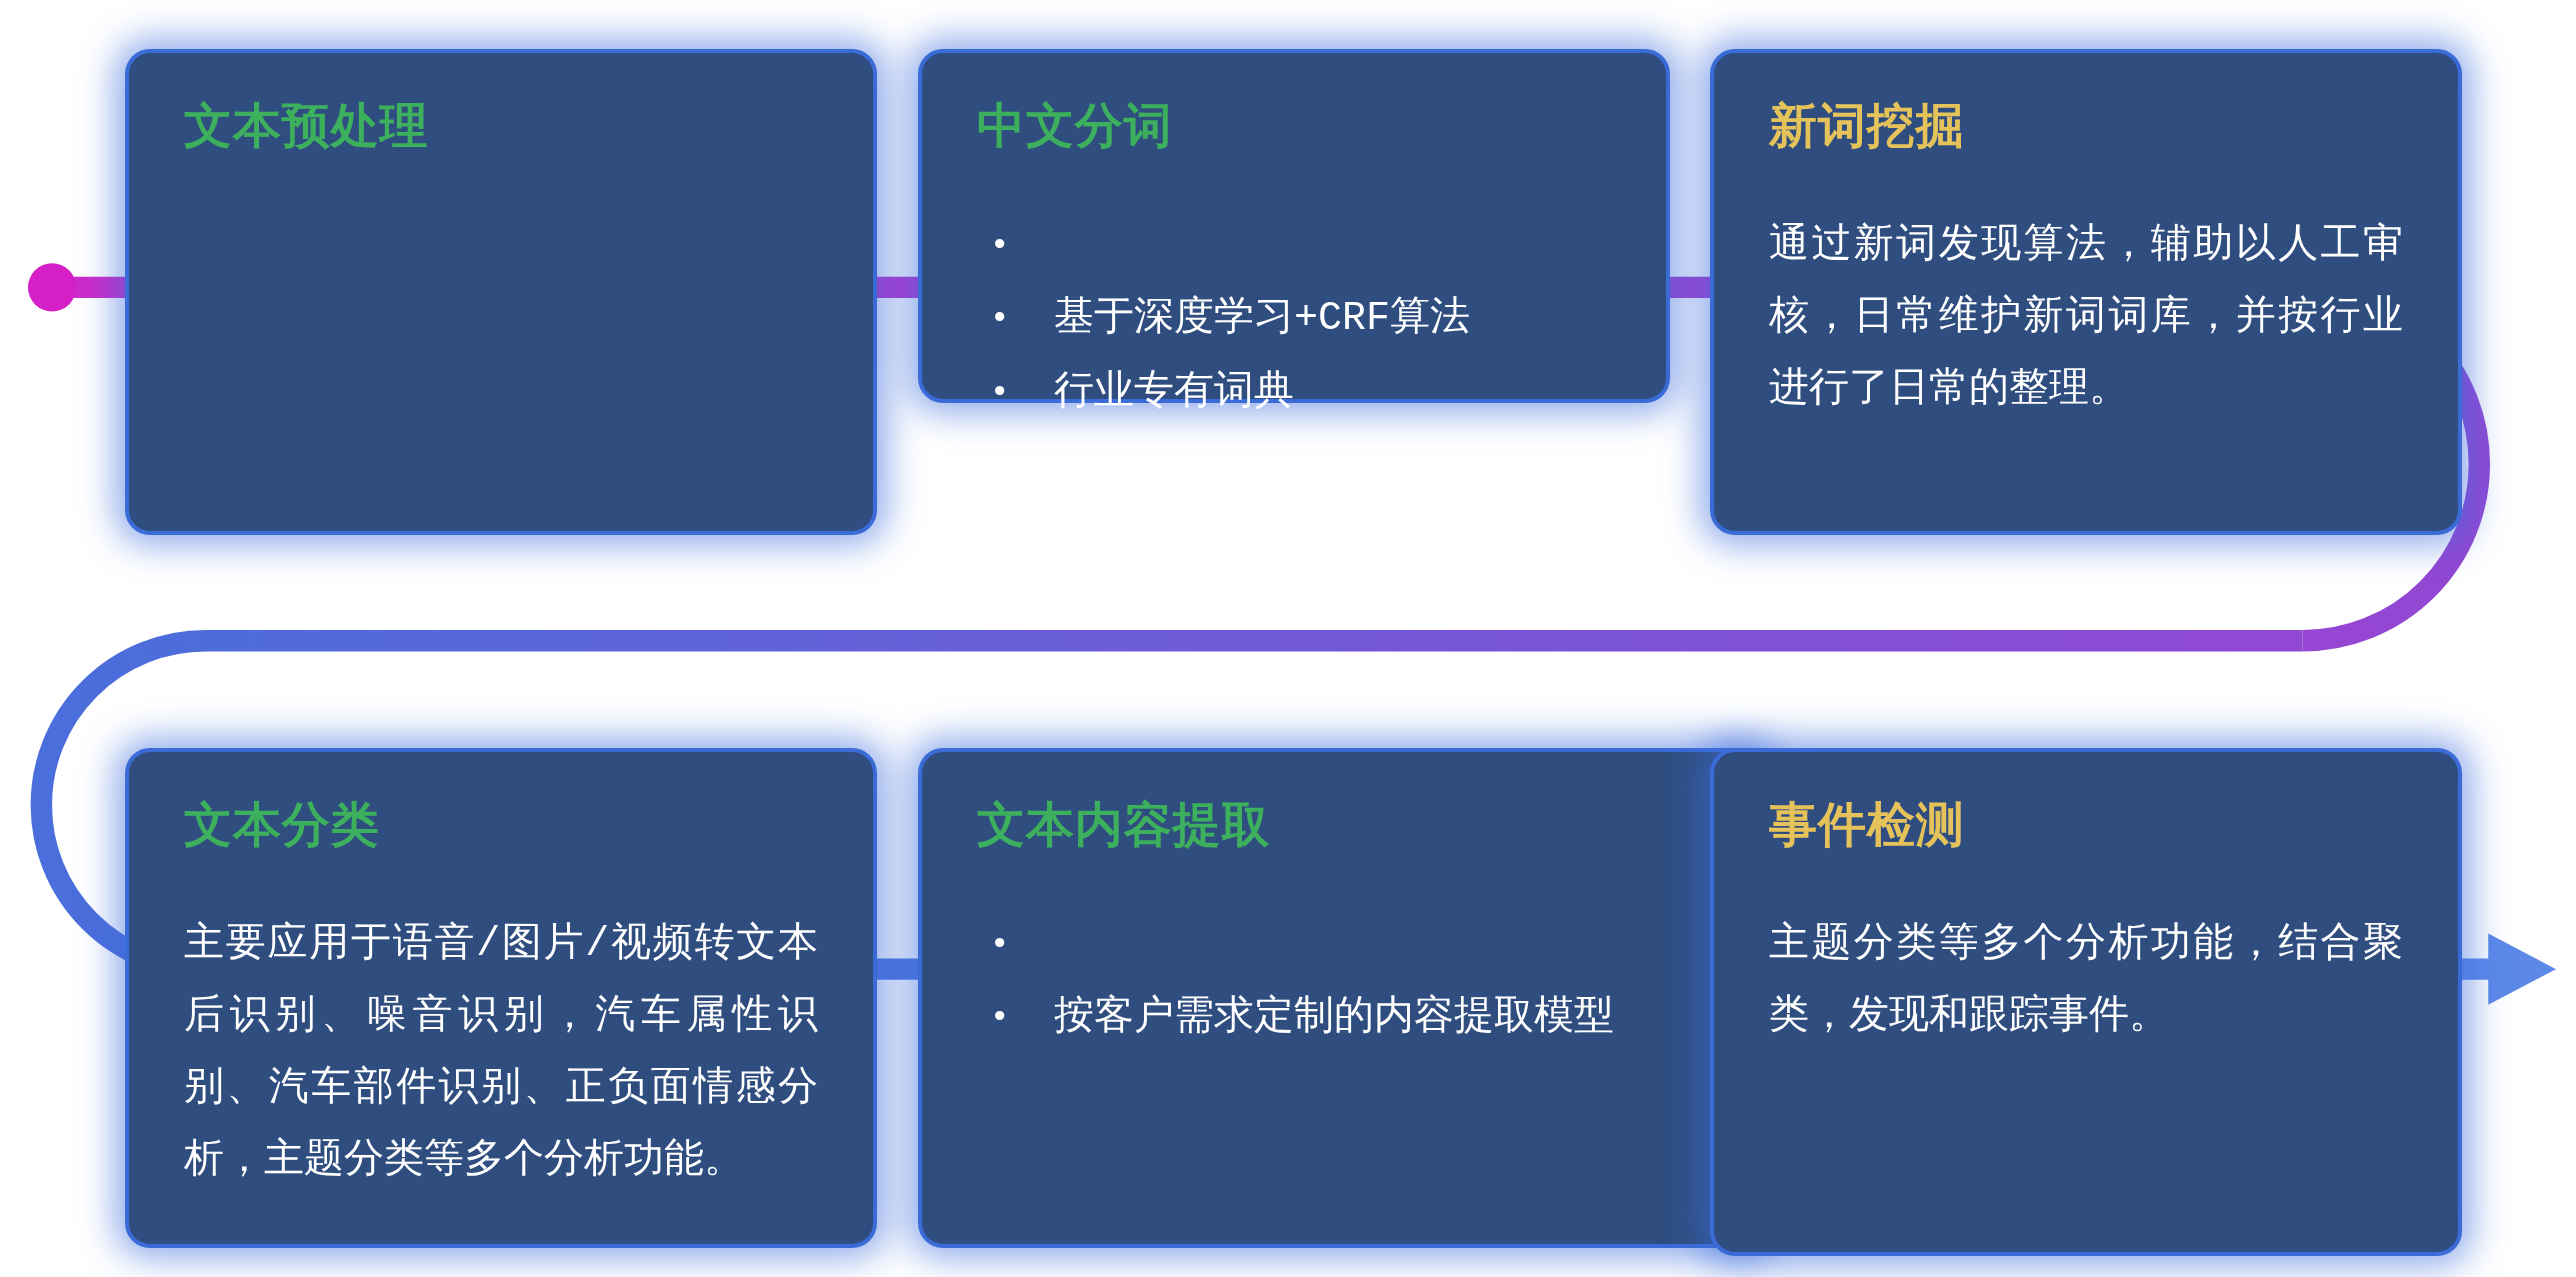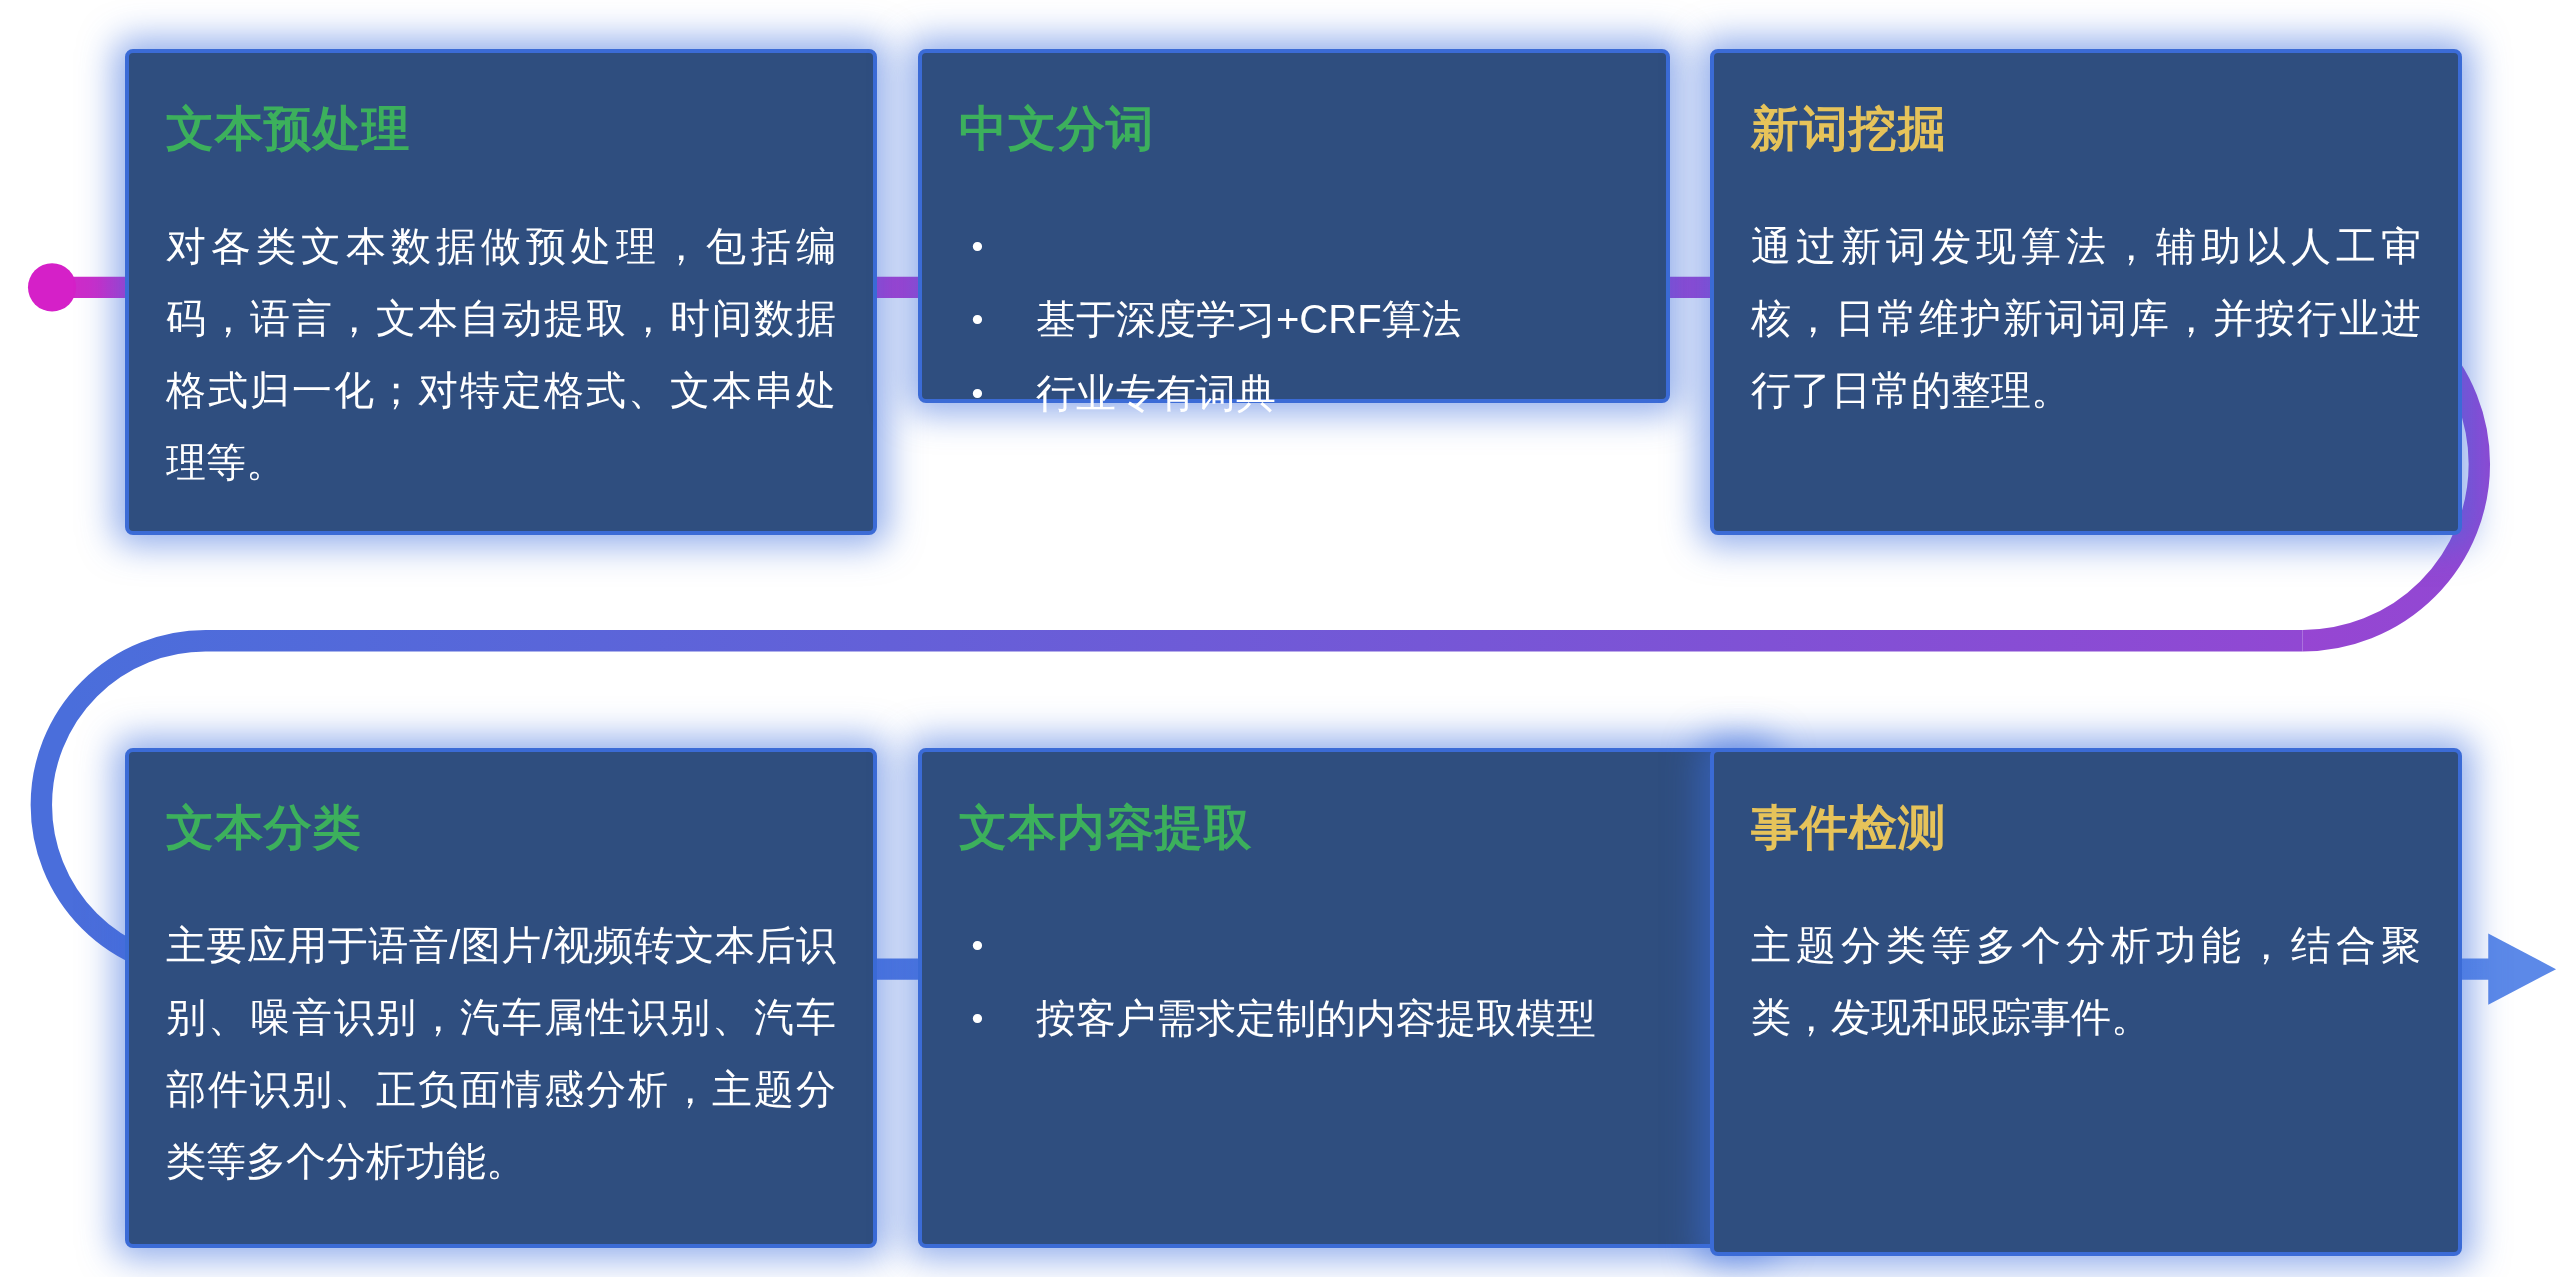--- a/index.html
+++ b/index.html
@@ -14,23 +14,24 @@
     background: var(--page-bg, #fff);
     overflow: hidden;
   }
   .flow-svg {
     position: absolute; left: 0; top: 0; z-index: 0;
   }
   .card {
     position: absolute; z-index: 1;
     background: var(--card-bg, #2F4E7F);
     border: 4.5px solid var(--card-border, #3B6BD6);
-    border-radius: 8px;
+    border-radius: 25px;
     box-shadow: 0 0 34px 10.7px var(--card-glow, rgba(61,110,220,0.55));
-    padding: 45px 37px;
+    padding: 45px 55px;
+    font-family: Liberation Mono, monospace;
   }
   #card-0 { left: 125px;  top: 49px;  width: 752px; height: 486px; }
   #card-1 { left: 918px; top: 49px;  width: 752px; height: 354px; }
   #card-2 { left: 1710px; top: 49px;  width: 752px; height: 486px; }
   #card-3 { left: 125px;  top: 748px; width: 752px; height: 500px; }
   #card-4 { left: 918px; top: 748px; width: 849px; height: 500px; }
   #card-5 { left: 1710px; top: 748px; width: 752px; height: 508px; }
 
   .card-title {
     font-size: 48px;
@@ -87,21 +88,20 @@
 
     <path d="M 230 1086 H 2796" fill="none" stroke="url(#gradC)" stroke-width="24"></path>
 
     <circle cx="58" cy="322" r="27" fill="#D520C8"></circle>
 
     <polygon points="2788,1046 2788,1126 2864,1086" fill="#5C89E8"></polygon>
   </svg>
 
   <section class="card" id="card-0">
     <h2 class="card-title" style="color: rgb(60, 176, 92);">文本预处理</h2>
-    <p class="card-body">对各类文本数据做预处理，包括编码，语言，文本自动提取，时间数据格式归一化；对特定格式、文本串处理等。</p>
   </section>
 
   <section class="card" id="card-1">
     <h2 class="card-title" style="color: rgb(60, 176, 92);">中文分词</h2>
     <ul class="bullets">
       <li>
         <span class="bullet-mark">•</span>
       </li>
       <li>
         <span class="bullet-mark">•</span>

